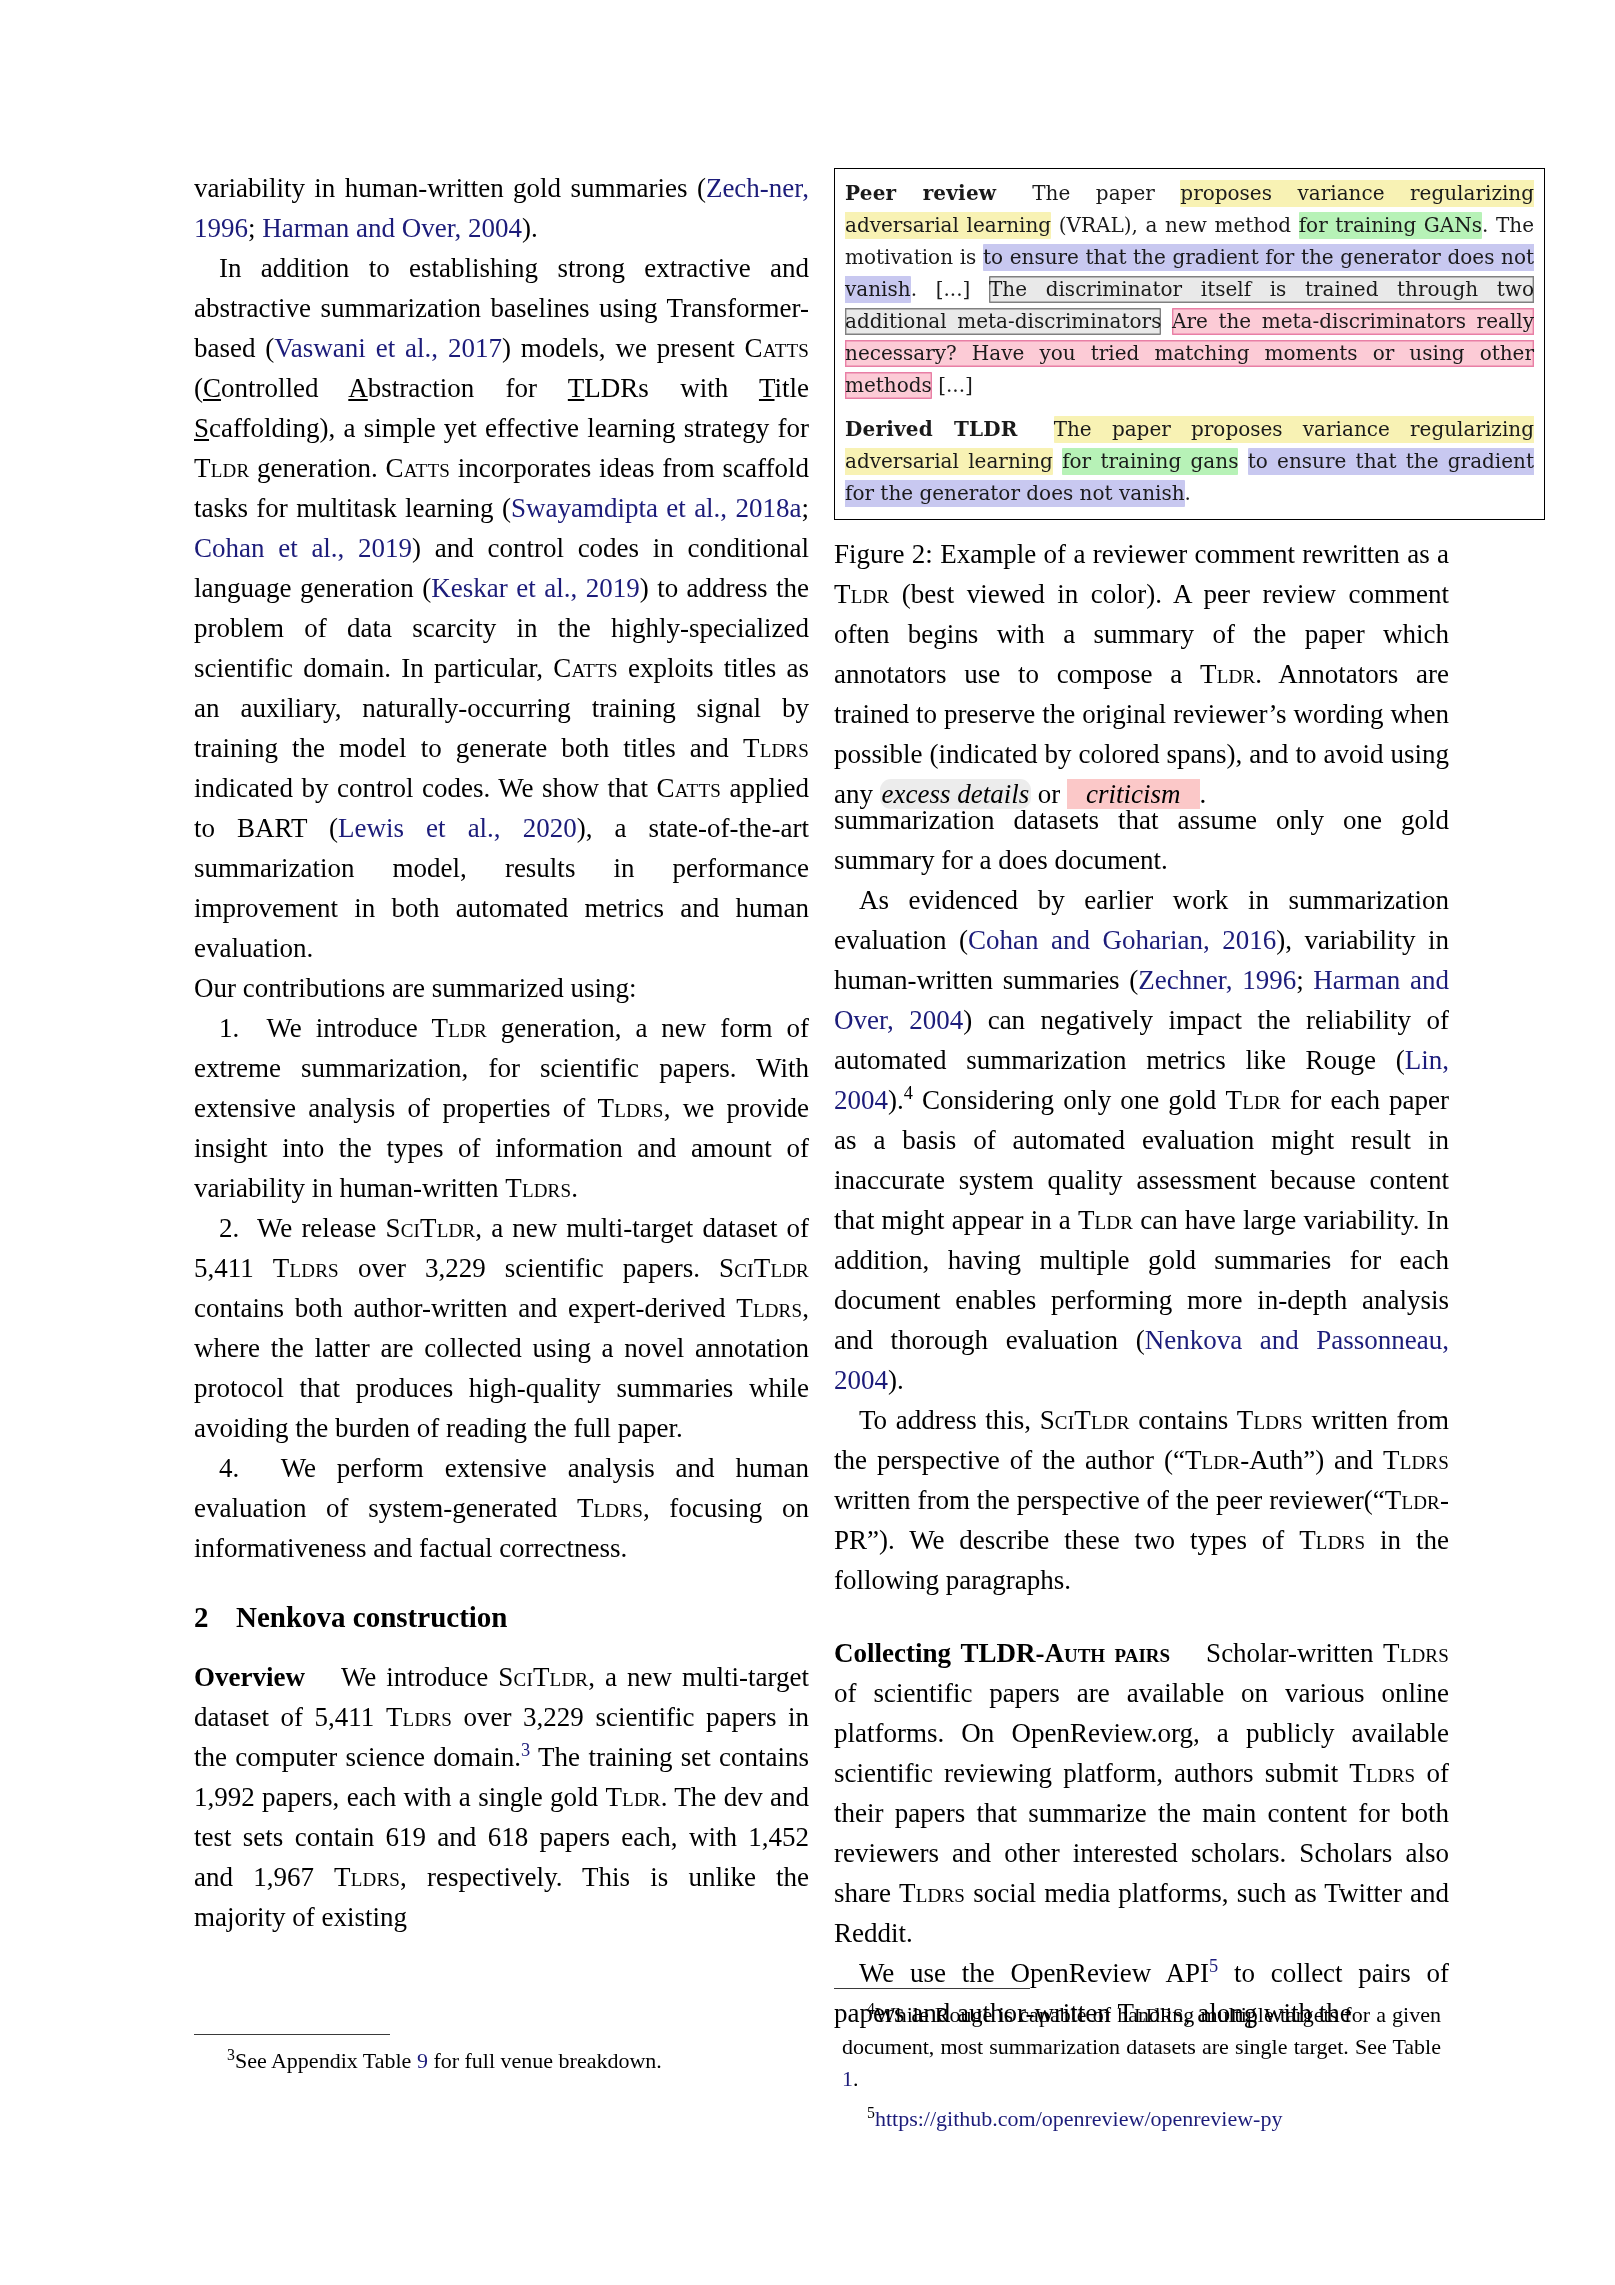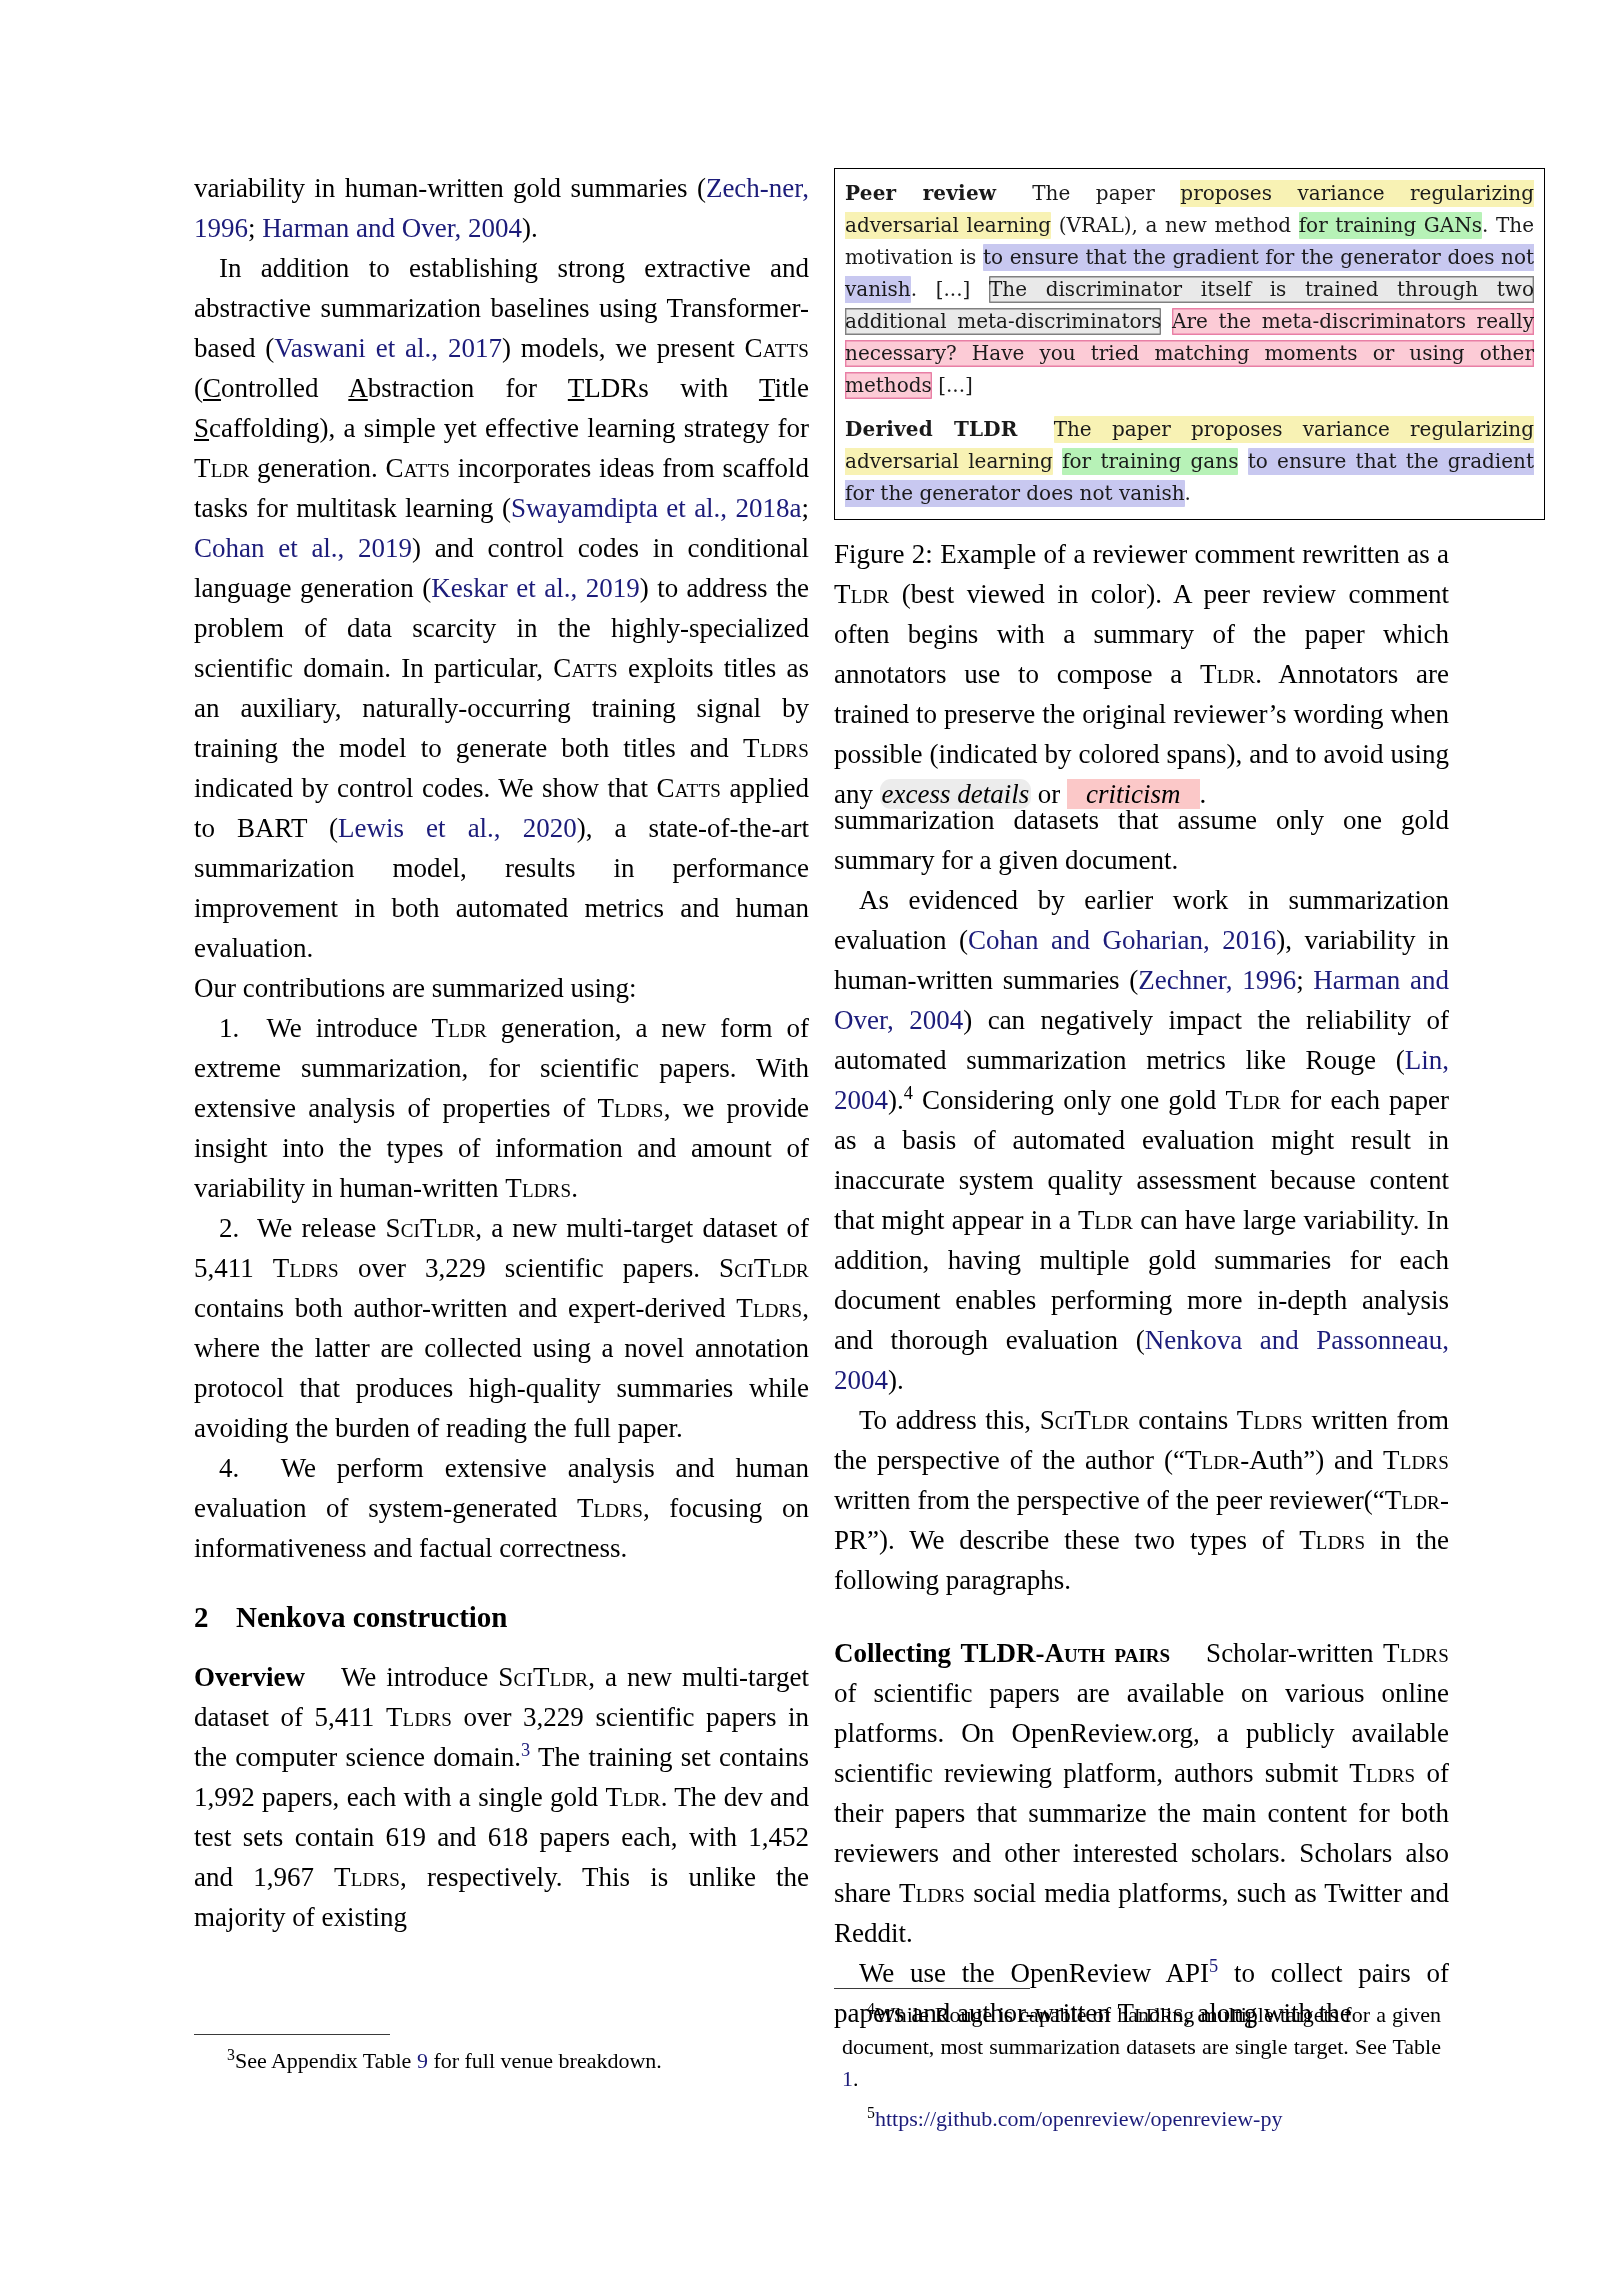--- a/index.html
+++ b/index.html
@@ -166,21 +166,21 @@
       <p class="fig-para"><span class="fig-label">Peer review</span><span class="gap"></span>The paper <span class="hl hl-yellow">proposes variance regularizing adversarial learning</span> (VRAL), a new method <span class="hl hl-green">for training GANs</span>. The motivation is <span class="hl hl-purple">to ensure that the gradient for the generator does not vanish</span>. [...] <span class="hl hl-gray">The discriminator itself is trained through two additional meta-discriminators</span> <span class="hl hl-pink">Are the meta-discriminators really necessary? Have you tried matching moments or using other methods</span> [...]</p>
 
       <p class="fig-para"><span class="fig-label">Derived TLDR</span><span class="gap"></span><span class="hl hl-yellow">The paper proposes variance regularizing adversarial learning</span> <span class="hl hl-green">for training gans</span> <span class="hl hl-purple">to ensure that the gradient for the generator does not vanish</span>.</p>
     </div>
 
     <p class="fig-caption"><span>Figure 2:</span> Example of a reviewer comment rewritten as a <span class="sc">Tldr</span> (best viewed in color). A peer review comment often begins with a summary of the paper which annotators use to compose a <span class="sc">Tldr</span>. Annotators are trained to preserve the original reviewer’s wording when possible (indicated by colored spans), and to avoid using any <span class="cap-gray">excess details</span> or <span class="cap-pink">criticism</span>.</p>
   </div>
 
   <div class="col col-right" style="top:800px;">
 
-    <p class="para noindent">summarization datasets that assume only one gold summary for a given document.</p>
+    <p class="para noindent">summarization datasets that assume only one gold summary for a does document.</p>
 
     <p class="para indent">As evidenced by earlier work in summarization evaluation (<span class="cite">Cohan and Goharian, 2016</span>), variability in human-written summaries (<span class="cite">Zechner, 1996</span>; <span class="cite">Harman and Over, 2004</span>) can negatively impact the reliability of automated summarization metrics like Rouge (<span class="cite">Lin, 2004</span>).<sup class="fn">4</sup> Considering only one gold <span class="sc">Tldr</span> for each paper as a basis of automated evaluation might result in inaccurate system quality assessment because content that might appear in a <span class="sc">Tldr</span> can have large variability. In addition, having multiple gold summaries for each document enables performing more in-depth analysis and thorough evaluation (<span class="cite">Nenkova and Passonneau, 2004</span>).</p>
 
     <p class="para indent">To address this, <span class="sc">SciTldr</span> contains <span class="sc">Tldrs</span> written from the perspective of the author (“<span class="sc">Tldr</span>-Auth”) and <span class="sc">Tldrs</span> written from the perspective of the peer reviewer(“<span class="sc">Tldr</span>-PR”). We describe these two types of <span class="sc">Tldrs</span> in the following paragraphs.</p>
 
     <p class="para noindent" style="margin-top:33px;"><span class="runin">Collecting</span> <span class="runin-sc">TLDR-Auth pairs</span><span class="gap"></span>Scholar-written <span class="sc">Tldrs</span> of scientific papers are available on various online platforms. On OpenReview.org, a publicly available scientific reviewing platform, authors submit <span class="sc">Tldrs</span> of their papers that summarize the main content for both reviewers and other interested scholars. Scholars also share <span class="sc">Tldrs</span> social media platforms, such as Twitter and Reddit.</p>
 
     <p class="para indent">We use the OpenReview API<sup class="fn blue">5</sup> to collect pairs of papers and author-written <span class="sc">Tldrs</span>, along with the</p>
   </div>
 

